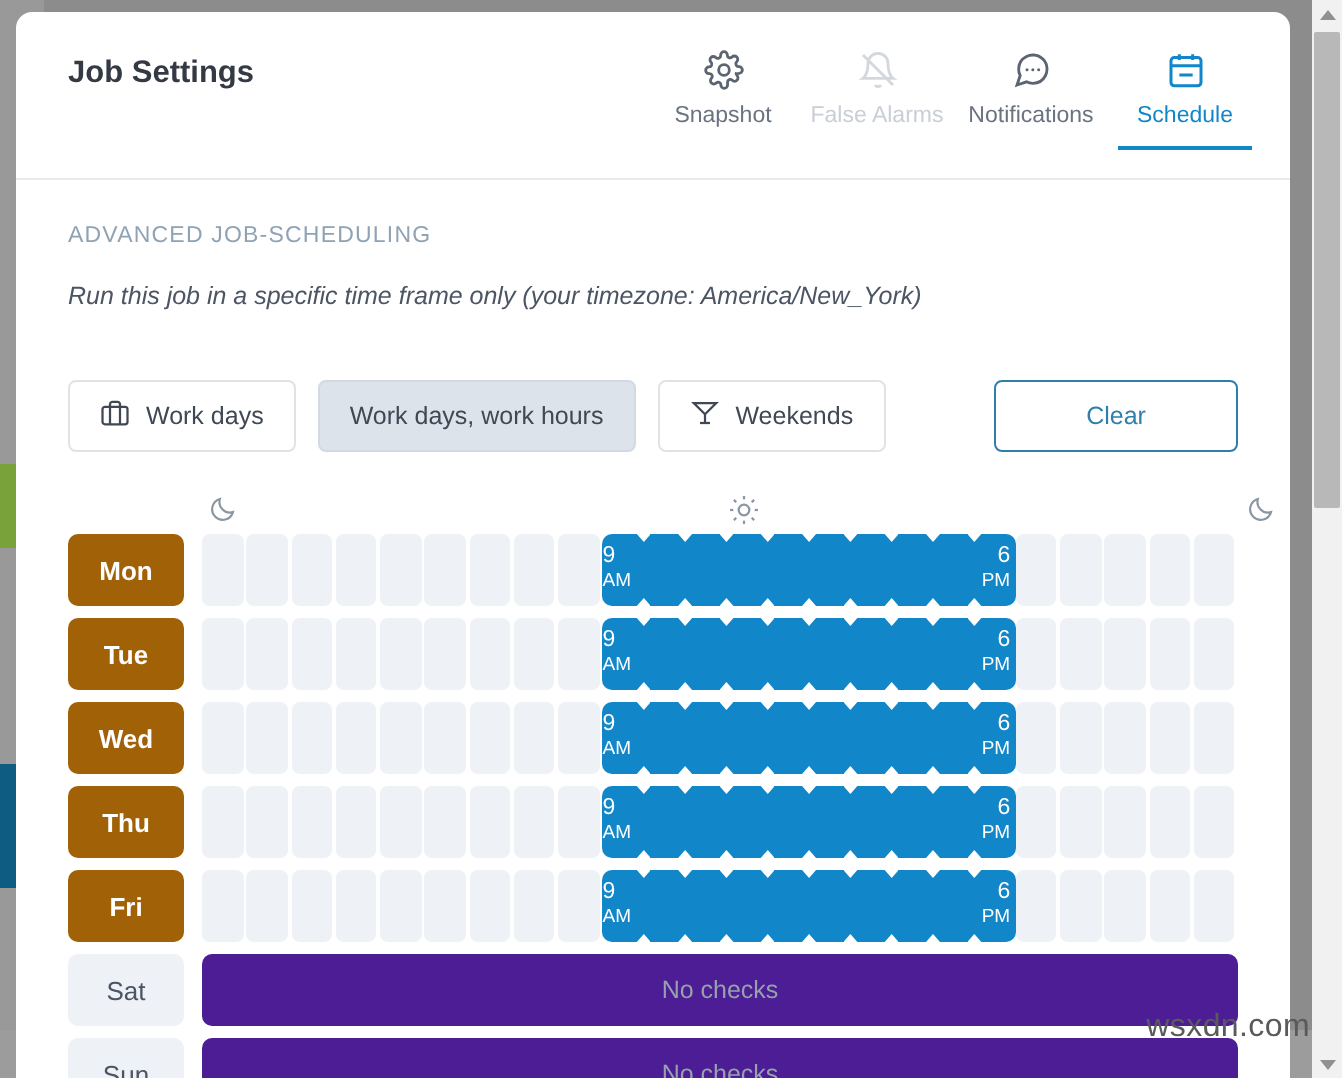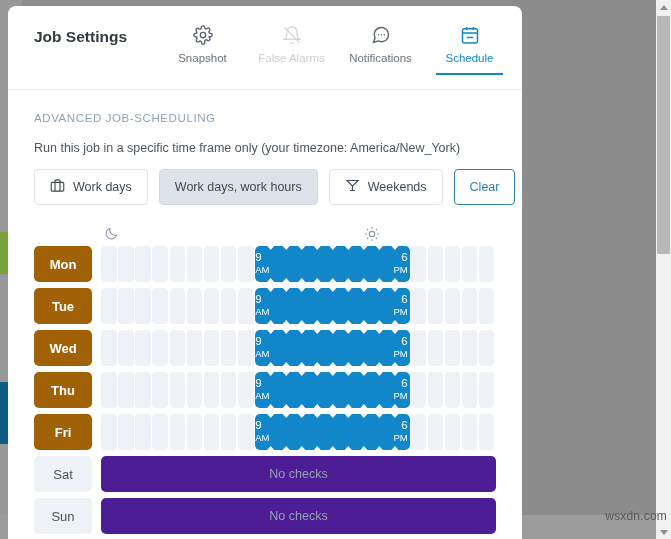--- a/index.html
+++ b/index.html
@@ -36,40 +36,40 @@
   .backdrop .bg-bottom-txt {
     position: absolute; left: 30px; bottom: 2px;
     font-size: 11px; color: #8a8a8a; letter-spacing: .3px;
     white-space: nowrap;
   }
 
   
   .modal {
     position: absolute;
     left: 8px; top: 6px;
-    width: 514px; height: 533px;
+    width: 637px; height: 533px;
     background: #ffffff;
     border-radius: 8px 8px 0 0;
     overflow: hidden;
   }
 
   
   .header {
     position: relative;
     height: 84px;
     padding: 0 22px;
     border-bottom: 1px solid #e7eaee;
   }
   .title {
     position: absolute; left: 26px; top: 22px;
     font-size: 15.5px; font-weight: bold; color: #333a44;
   }
   .tabs {
     position: absolute; right: 14px; top: 16px;
-    display: flex; align-items: center; gap: 12px;
+    display: flex; align-items: center; gap: 0;
   }
   .tab {
     width: 77px;
     display: flex; flex-direction: column; align-items: center;
     padding-bottom: 10px;
     cursor: pointer;
     position: relative;
   }
   .tab .ico { height: 26px; display:flex; align-items:center; justify-content:center; }
   .tab .lbl { font-size: 11.5px; margin-top: 4px; color: #6b7280; white-space: nowrap; }
@@ -79,21 +79,21 @@
     content: ""; position: absolute; left: 5px; right: 5px; bottom: -1px;
     height: 2.5px; background: #1186c8;
   }
 
   
   .body { padding: 22px 26px 4px 26px; }
   .section-label {
     font-size: 11.5px; letter-spacing: .6px; color: #8fa3b5;
     margin-bottom: 17px;
   }
-  .desc { font-size: 12.5px; color: #4b5563; margin-bottom: 14px; }
+  .desc { font-size: 12.5px; color: #4b5563; margin-bottom: 35px; font-style: italic; }
 
   .btnrow { display: flex; align-items: center; gap: 11px; }
   .btn {
     height: 36px; border: 1px solid #dfe3e8; border-radius: 4px;
     background: #fff; display: flex; align-items: center; gap: 8px;
     padding: 0 15px; font-size: 12.5px; color: #3f4854; cursor: pointer;
     white-space: nowrap;
   }
   .btn.selected { background: #dde3ea; border-color: #d2d9e1; }
   .btn.clear {
@@ -153,22 +153,22 @@
   .sb .track { position: absolute; top: 14px; bottom: 14px; left: 0; right: 0; background: #f1f1f1; }
   .sb .thumb { position: absolute; left: 1px; width: 13px; top: 16px; height: 238px; background: #b8b8b8; border-radius: 1px; }
   .sb .arr { position: absolute; left: 0; width: 15px; height: 14px; display: flex; align-items: center; justify-content: center; }
   .sb .arr.up { top: 0; }
   .sb .arr.dn { bottom: 0; }
   .sb .arr i { border-left: 4px solid transparent; border-right: 4px solid transparent; }
   .sb .arr.up i { border-bottom: 5px solid #909090; }
   .sb .arr.dn i { border-top: 5px solid #909090; }
 
   .watermark {
-    position: absolute; right: 4px; bottom: 16px;
-    font-size: 12px; color: #5a5a5a; letter-spacing: .2px;
+    position: absolute; right: 16px; bottom: 16px;
+    font-size: 16px; color: #5a5a5a; letter-spacing: .2px;
   }
 </style>
 </head>
 <body>
 
 <div id="root">
 
   <div class="backdrop">
     <div class="bg-strip"></div>
     <div class="bg-green"></div>

